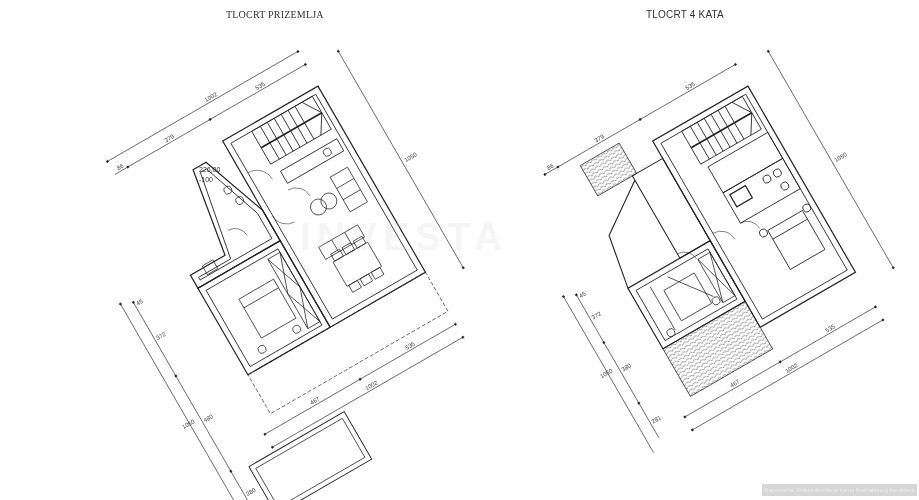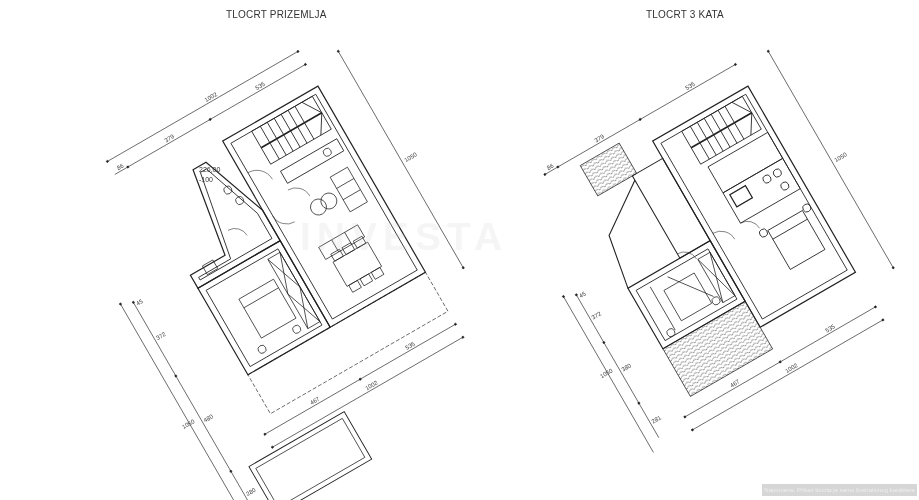--- a/index.html
+++ b/index.html
@@ -7,22 +7,22 @@
   .title{position:absolute;top:9px;font-size:10px;color:#333;letter-spacing:0.2px;font-family:"Liberation Sans",sans-serif;}
   svg{position:absolute;left:0;top:0;}
   .wm{position:absolute;left:300px;top:215px;font-size:39px;font-weight:bold;color:rgba(200,200,200,0.18);letter-spacing:6px;font-family:"Liberation Sans",sans-serif;}
   .footer{position:absolute;right:2px;bottom:4px;width:155px;height:12px;background:#d6d6d6;color:#eee;font-size:6px;line-height:12px;text-align:center;overflow:hidden;white-space:nowrap;font-family:"Liberation Sans",sans-serif;}
   .dim{font-size:6px;fill:#444;font-family:"Liberation Sans",sans-serif;}
   .lvl{font-size:7px;fill:#333;font-family:"Liberation Sans",sans-serif;}
 </style>
 </head>
 <body>
 
-<div class="title" style="left:226px;">TLOCRT PRIZEMLJA</div>
-<div class="title" style="left:646px;">TLOCRT 3 KATA</div>
+<div class="title" style="left:226px;font-family:Liberation Serif, serif;">TLOCRT PRIZEMLJA</div>
+<div class="title" style="left:646px;">TLOCRT 4 KATA</div>
 
 <svg width="919" height="500" viewBox="0 0 919 500">
   <defs>
     <pattern id="tiles" width="6" height="4" patternUnits="userSpaceOnUse">
       <path d="M0 4 Q3 0 6 4" fill="none" stroke="#555" stroke-width="0.6"></path>
     </pattern>
   </defs>
 
   <g transform="translate(300,235) rotate(-30)" stroke="#222" fill="none" stroke-width="1">
 

